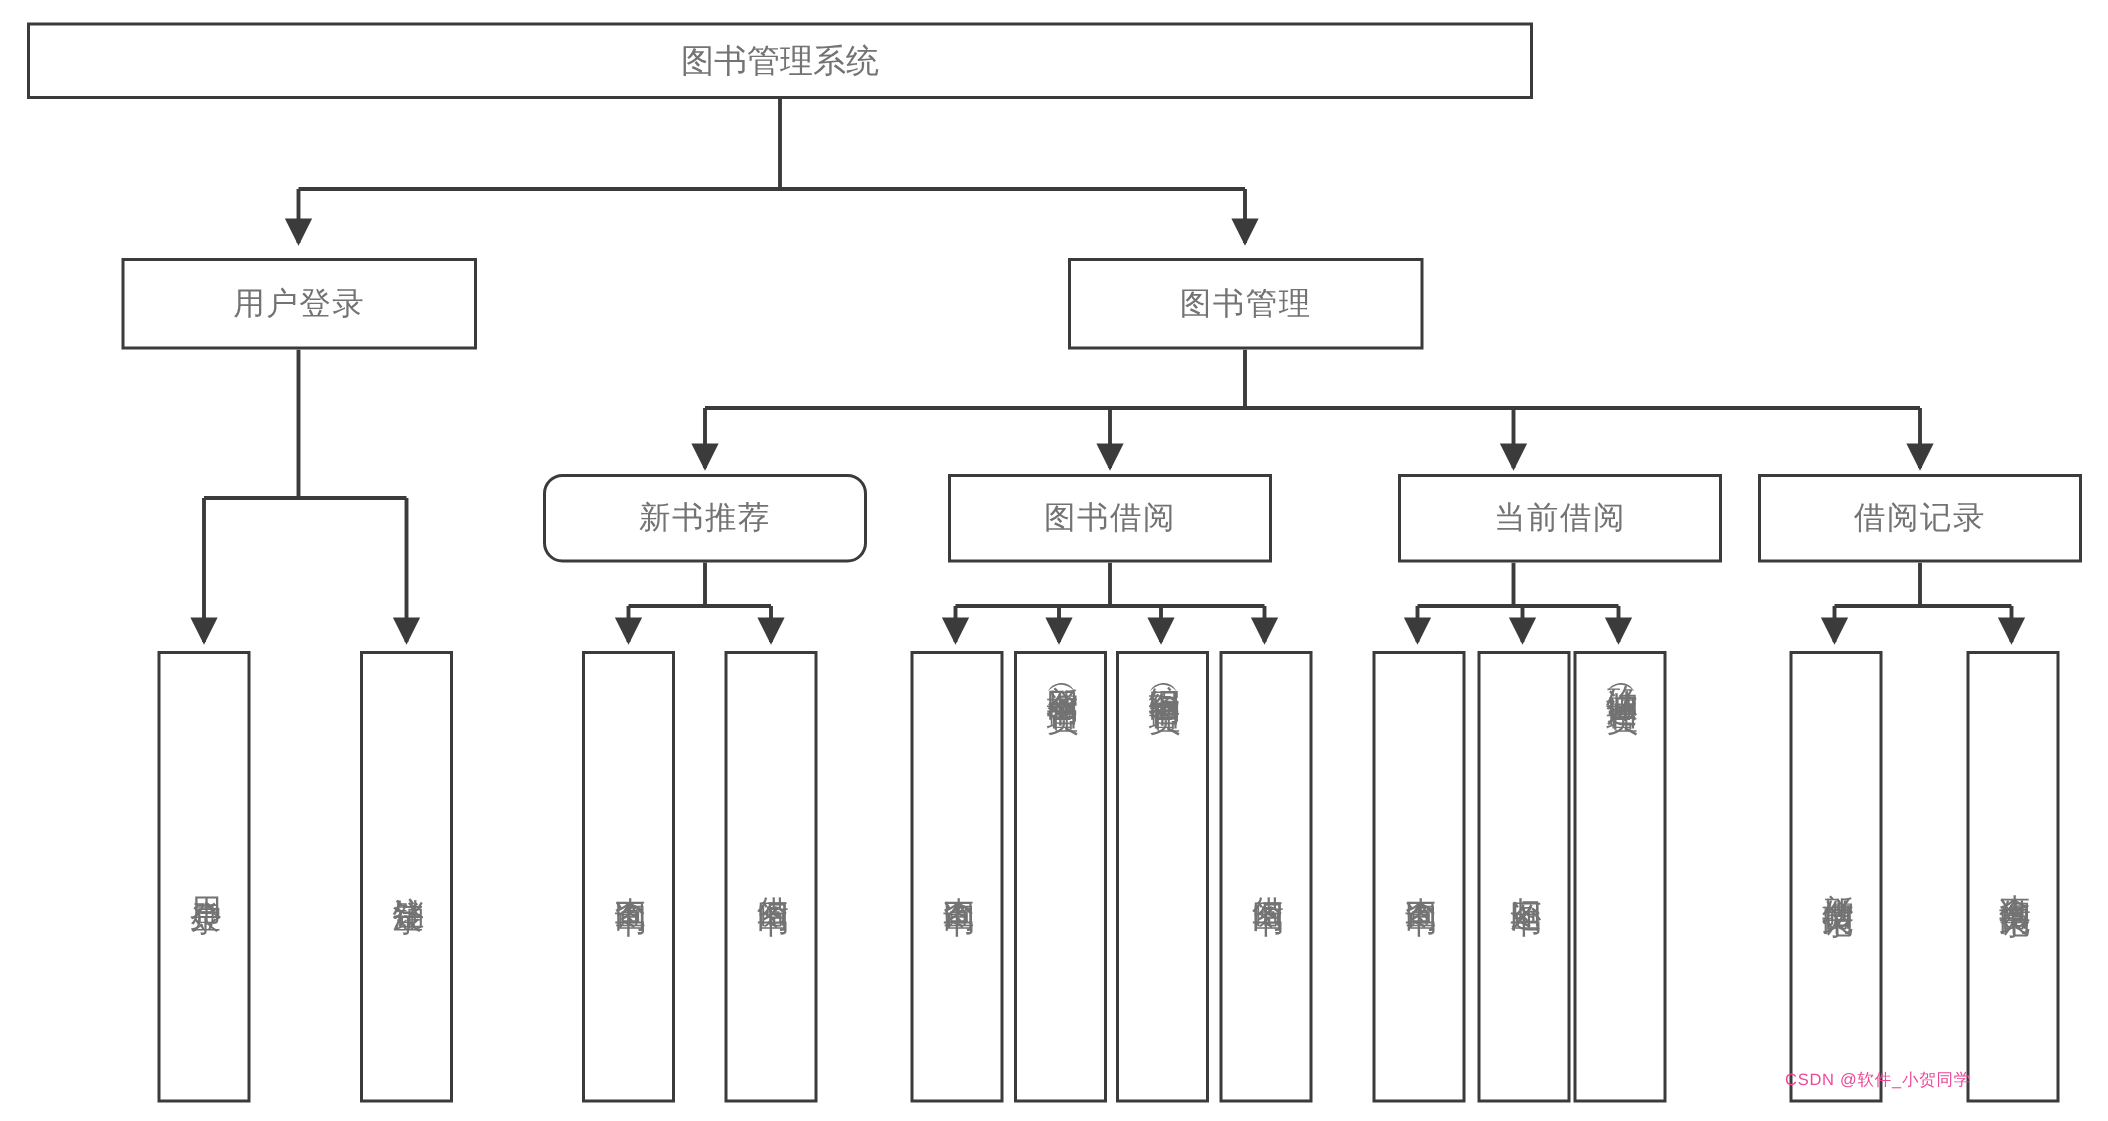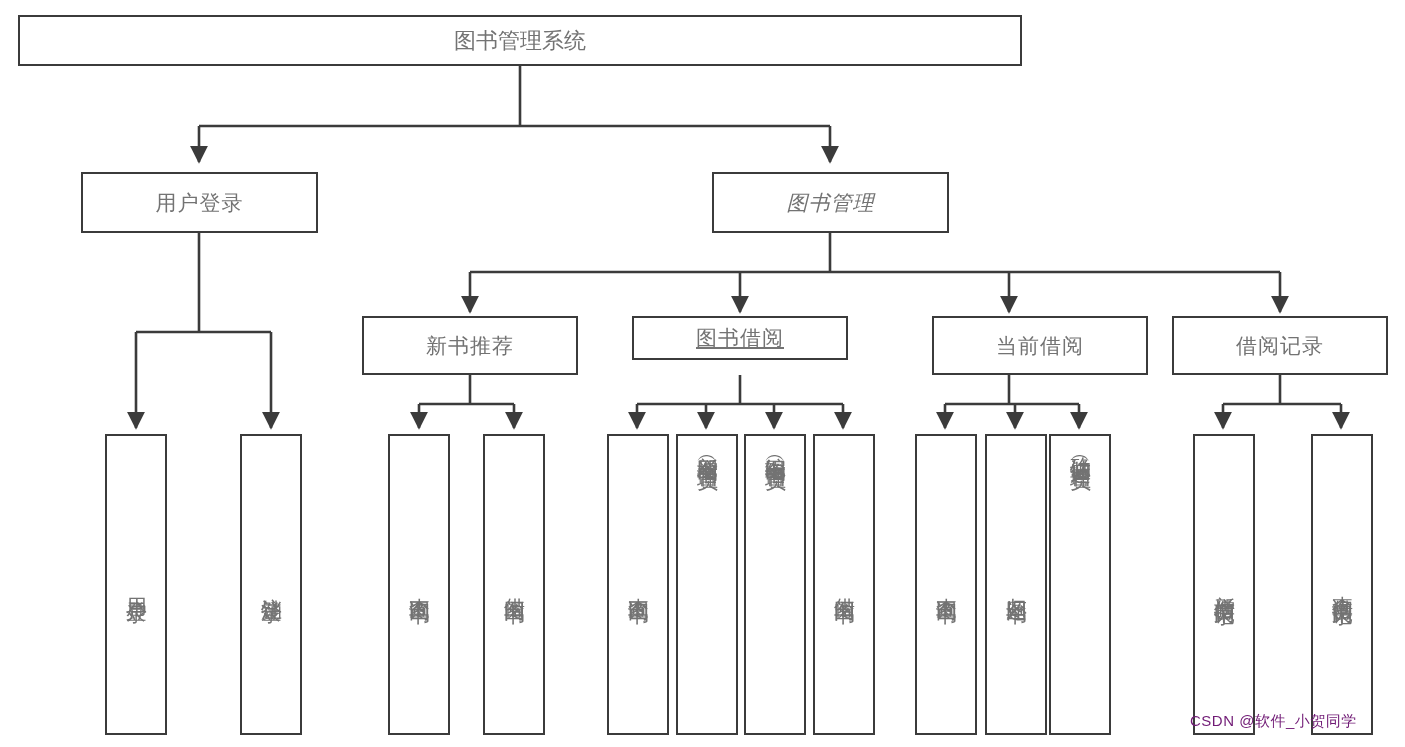--- a/index.html
+++ b/index.html
@@ -66,22 +66,22 @@
     justify-content: center;
   }
   .leafwrap.top {
     align-items: flex-start;
     padding-top: 4px;
   }
   .watermark {
     position: absolute;
     left: 1190px;
     top: 712px;
-    font-size: 15px;
-    color: #701a75;
+    font-size: 11px;
+    color: #ec4899;
     white-space: nowrap;
     letter-spacing: 0.5px;
   }
 </style>
 </head>
 <body>
 
 <div id="canvas">
 
   <svg class="connectors" viewBox="0 0 1405 747" xmlns="http://www.w3.org/2000/svg">
@@ -134,28 +134,28 @@
     </g>
   </svg>
 
   <div class="node root" style="left:18px; top:15px; width:1004px; height:51px;">
     <span>图书管理系统</span>
   </div>
 
   <div class="node h" style="left:81px; top:172px; width:237px; height:61px;">
     <span>用户登录</span>
   </div>
-  <div class="node h" style="left:712px; top:172px; width:237px; height:61px;font-style:italic;">
+  <div class="node h" style="left:712px; top:172px; width:237px; height:61px;">
     <span>图书管理</span>
   </div>
 
-  <div class="node h" style="left:362px; top:316px; width:216px; height:59px;">
+  <div class="node h" style="left:362px; top:316px; width:216px; height:59px;border-radius:13px;">
     <span>新书推荐</span>
   </div>
-  <div class="node h" style="left:632px; top:316px; width:216px; height:44px;text-decoration:underline;">
+  <div class="node h" style="left:632px; top:316px; width:216px; height:59px;">
     <span>图书借阅</span>
   </div>
   <div class="node h" style="left:932px; top:316px; width:216px; height:59px;">
     <span>当前借阅</span>
   </div>
   <div class="node h" style="left:1172px; top:316px; width:216px; height:59px;">
     <span>借阅记录</span>
   </div>
 
   <div class="node leaf" style="left:105px; top:434px; width:62px; height:301px;">

